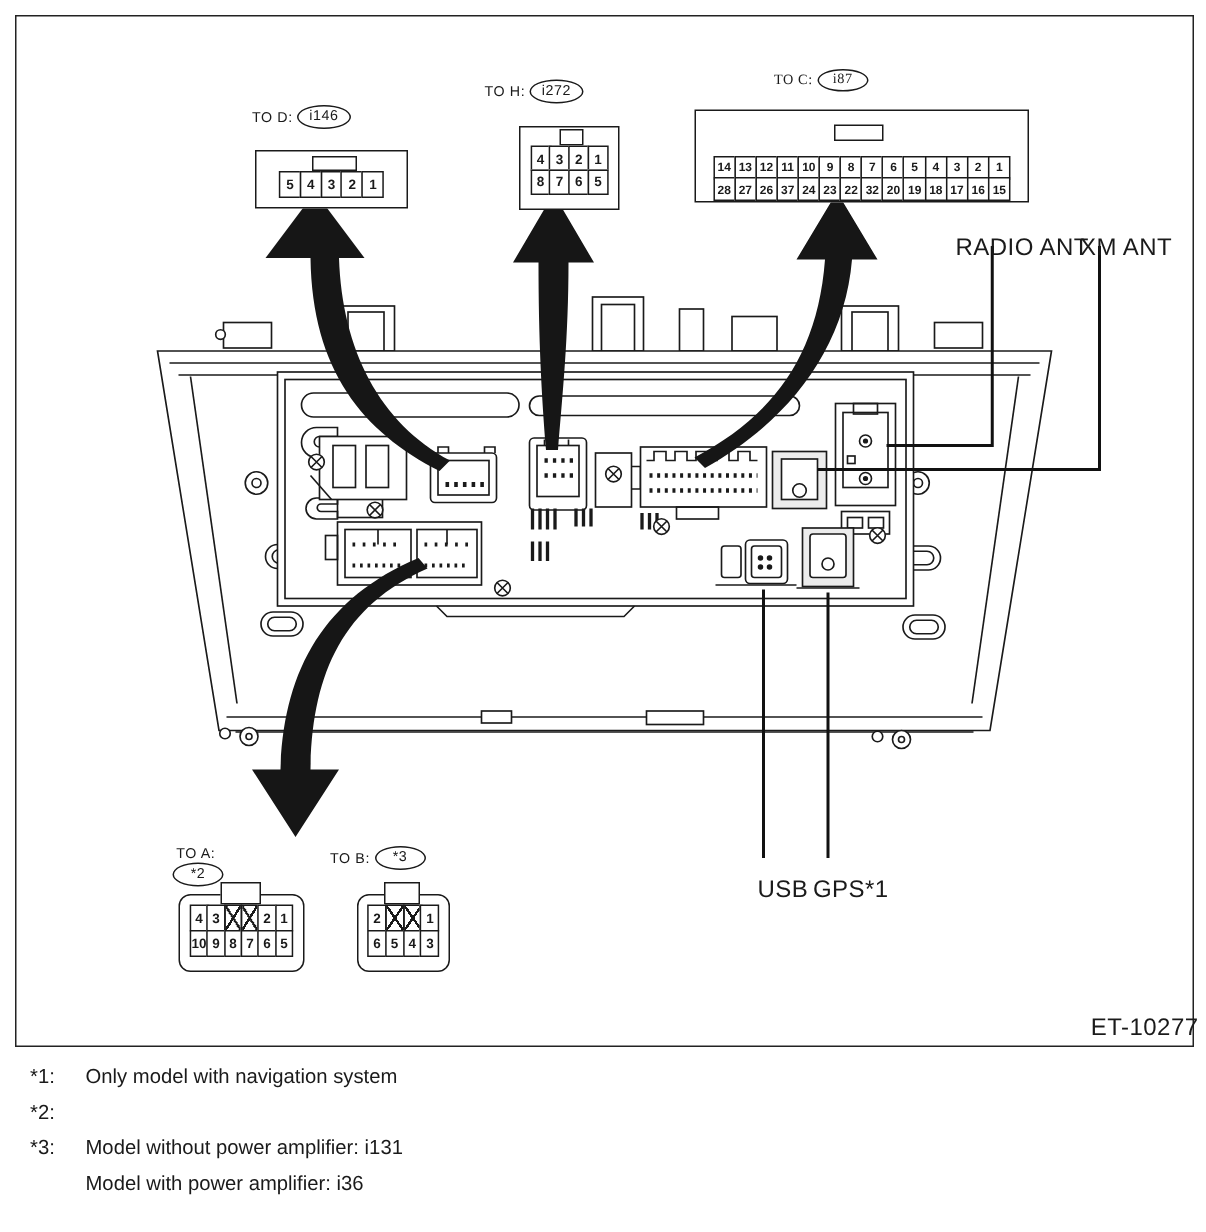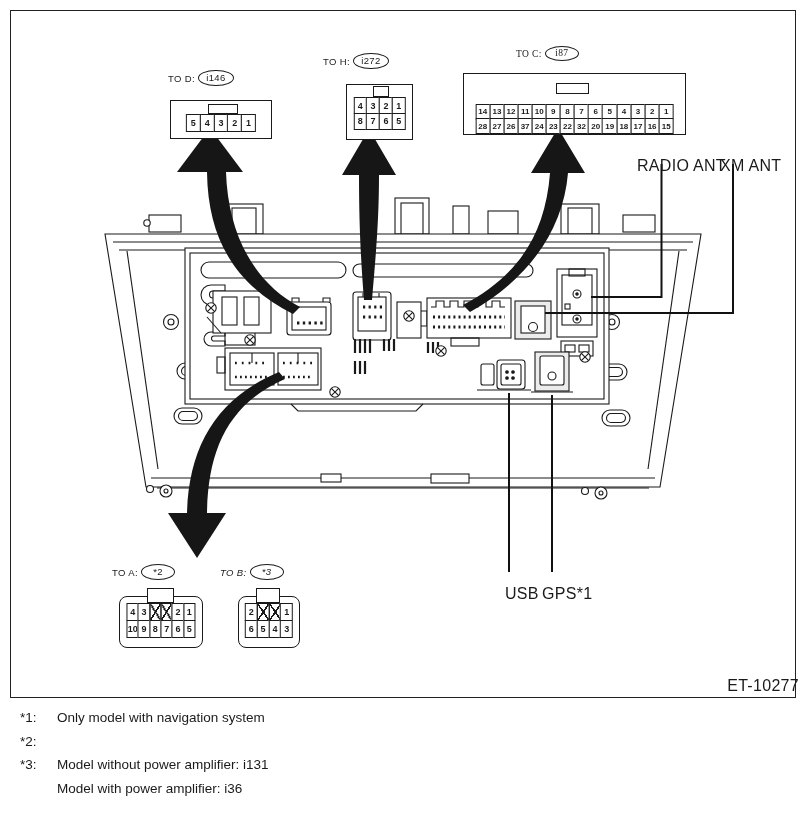--- a/index.html
+++ b/index.html
@@ -301,21 +301,21 @@
             <div class="pin-cell">20</div>
             <div class="pin-cell">19</div>
             <div class="pin-cell">18</div>
             <div class="pin-cell">17</div>
             <div class="pin-cell">16</div>
             <div class="pin-cell">15</div>
           </div>
         </div>
     </div>
 
-    <div class="conn-label" style="left:101px;top:553px;">
+    <div class="conn-label" style="left:101px;top:553px;flex-direction:column;">
       <span>TO A:</span>
       <span class="oval">*2</span>
     </div>
     <div class="conn-box rounded" style="left:108px;top:585px;width:82px;height:50px;">
       <div class="tab" style="left:27px;top:-9px;width:27px;height:15px;"></div>
       <div class="pins cells-a" style="top:6px;">
           <div class="pin-row">
             <div class="pin-cell">4</div>
             <div class="pin-cell">3</div>
             <div class="pin-cell crossed"></div>
@@ -327,21 +327,21 @@
             <div class="pin-cell">10</div>
             <div class="pin-cell">9</div>
             <div class="pin-cell">8</div>
             <div class="pin-cell">7</div>
             <div class="pin-cell">6</div>
             <div class="pin-cell">5</div>
           </div>
         </div>
     </div>
 
-    <div class="conn-label" style="left:209px;top:553px;font-style:italic;">
+    <div class="conn-label" style="left:209px;top:553px;">
       <span>TO B:</span>
       <span class="oval">*3</span>
     </div>
     <div class="conn-box rounded" style="left:227px;top:585px;width:60px;height:50px;">
       <div class="tab" style="left:17px;top:-9px;width:24px;height:15px;"></div>
       <div class="pins cells-b" style="top:6px;">
           <div class="pin-row">
             <div class="pin-cell">2</div>
             <div class="pin-cell crossed"></div>
             <div class="pin-cell crossed"></div>

